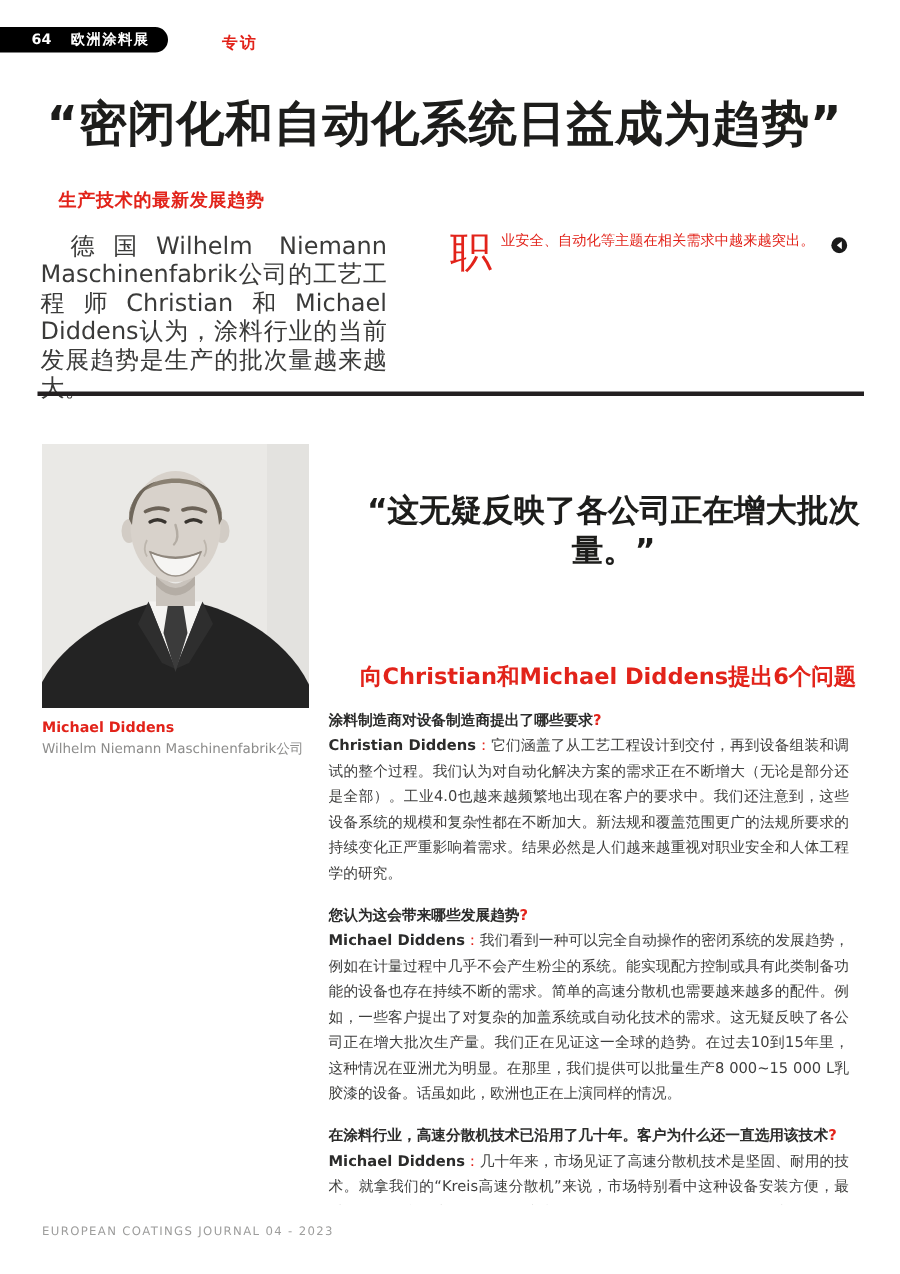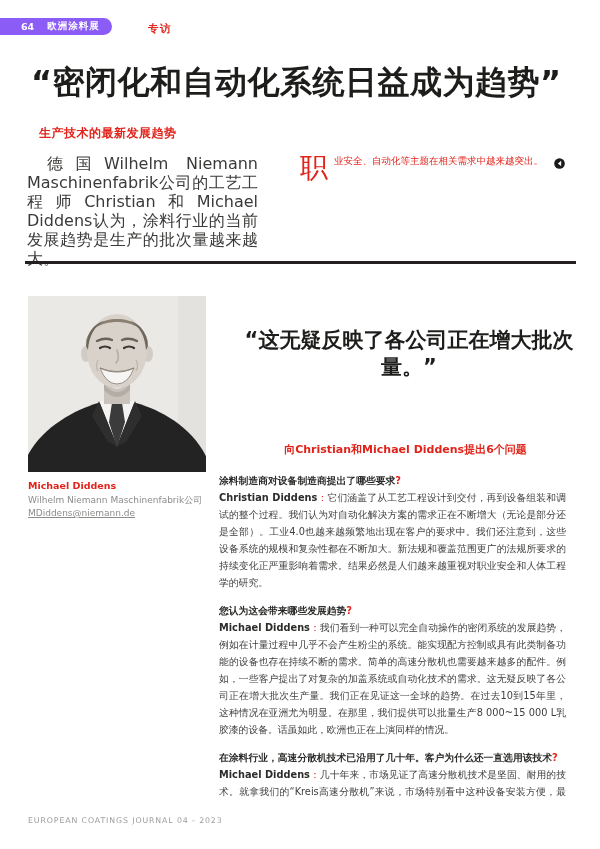--- a/index.html
+++ b/index.html
@@ -5,21 +5,21 @@
   * { box-sizing: border-box; margin: 0; padding: 0; }
   html, body { background: #ffffff; }
   body { font-family: "DejaVu Sans", "Liberation Sans", sans-serif; }
   .page {
     position: relative; width: 600px; height: 849px;
     background: #ffffff; overflow: hidden; margin: 0 auto;
   }
   
   .header-pill {
     position: absolute; left: 0; top: 18px; height: 17px; width: 112px;
-    background: #8b5cf6; border-radius: 0 9px 9px 0;
+    background: #000000; border-radius: 0 9px 9px 0;
     display: flex; align-items: center; color: #ffffff;
     font-weight: bold; font-size: 9.5px;
   }
   .page-num { margin-left: 21px; }
   .section-label { margin-left: 13px; letter-spacing: 1px; }
   .category-label {
     position: absolute; left: 148px; top: 22px;
     color: #e2231a; font-weight: bold; font-size: 10.5px; letter-spacing: 1.5px;
   }
   
@@ -62,21 +62,21 @@
   .caption-company { color: #8c8c8b; font-size: 9px; line-height: 13px; }
   .caption-email { color: #8c8c8b; font-size: 9px; line-height: 13px; text-decoration: underline; cursor: pointer; }
   
   .pull-quote {
     position: absolute; left: 236px; top: 327px; width: 346px;
     text-align: center; font-size: 21px; line-height: 27px;
     font-weight: bold; color: #1d1d1b;
   }
   .qa-heading {
     position: absolute; left: 232px; top: 442px; width: 347px;
-    text-align: center; color: #e2231a; font-weight: bold; font-size: 11px;
+    text-align: center; color: #e2231a; font-weight: bold; font-size: 15px;
   }
   .qa {
     position: absolute; left: 219px; top: 472px; width: 347px; height: 331px;
     overflow: hidden; font-size: 9.8px; line-height: 17px; color: #3e3e3d;
     text-align: justify;
   }
   .qa-block + .qa-block { margin-top: 11px; }
   .q { font-weight: bold; color: #2c2c2b; }
   .speaker { font-weight: bold; color: #2c2c2b; }
   .red { color: #e2231a; }
@@ -148,21 +148,20 @@
       <path d="M72,72 Q89,80 106,72" stroke="#8e867c" stroke-width="1.2" fill="none"></path>
 
       <path d="M70,64 Q67,70 70,75" stroke="#bdb6ad" stroke-width="1.2" fill="none"></path>
       <path d="M108,64 Q111,70 108,75" stroke="#bdb6ad" stroke-width="1.2" fill="none"></path>
     </svg>
   </div>
 
   <div class="caption">
     <div class="caption-name">Michael Diddens</div>
     <div class="caption-company">Wilhelm Niemann Maschinenfabrik公司</div>
-    <div class="caption-email">MDiddens@niemann.de</div>
   </div>
 
   <div class="pull-quote">“这无疑反映了各公司正在增大批次量。”</div>
 
   <div class="qa-heading">向Christian和Michael Diddens提出6个问题</div>
 
   <div class="qa">
 
     <div class="qa-block">
       <p class="q"><span>涂料制造商对设备制造商提出了哪些要求</span><span class="red">?</span></p>

